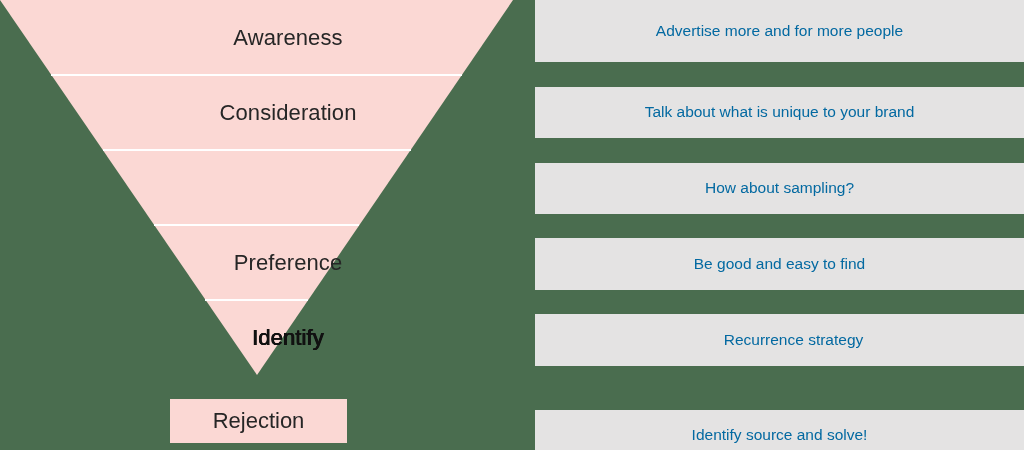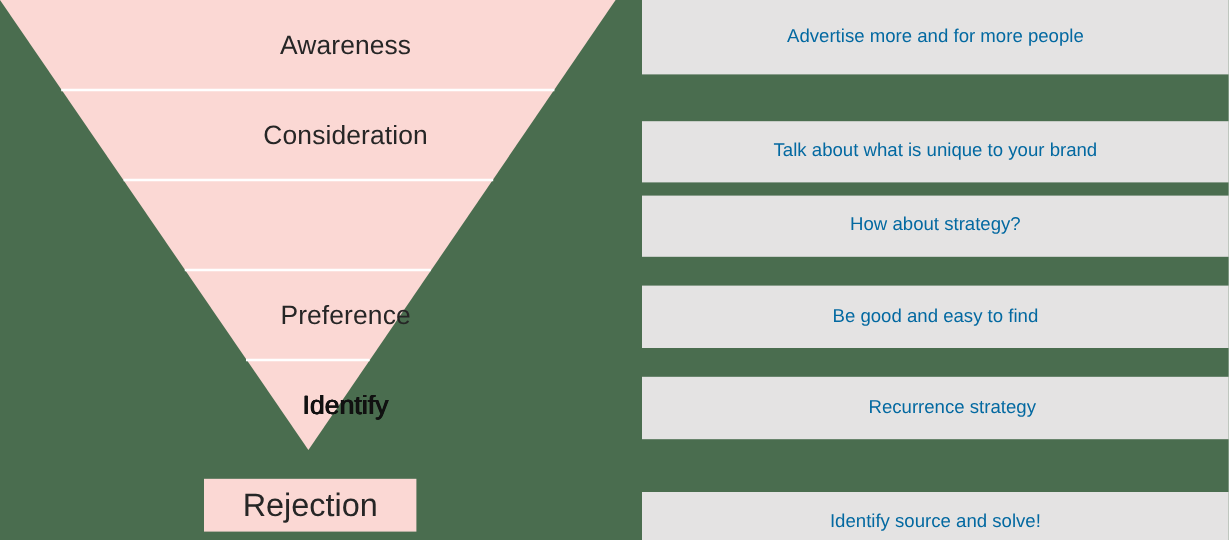--- a/index.html
+++ b/index.html
@@ -46,21 +46,21 @@
     position:absolute;
     left:170px; top:399px;
     width:177px; height:44px;
     background:#fbd8d4;
     display:flex;
     align-items:center;
     justify-content:center;
   }
   #rejection-box .box-text {
     color:#262626;
-    font-size:27px;
+    font-size:22px;
     line-height:1;
     white-space:nowrap;
   }
 
   
   #actions {
     position:absolute;
     left:535px; top:0;
     width:489px; height:450px;
   }
@@ -109,26 +109,26 @@
   <div id="rejection-box">
     <span class="box-text">Rejection</span>
   </div>
 
   <div id="actions">
 
     <div class="action-box" style="top:0px;   height:62px;">
       <span class="box-text">Advertise more and for more people</span>
     </div>
 
-    <div class="action-box" style="top:101px;  height:51px;">
+    <div class="action-box" style="top:87px;  height:51px;">
       <span class="box-text">Talk about what is unique to your brand</span>
     </div>
 
     <div class="action-box" style="top:163px; height:51px;">
-      <span class="box-text">How about strategy?</span>
+      <span class="box-text">How about sampling?</span>
     </div>
 
     <div class="action-box" style="top:238px; height:52px;">
       <span class="box-text">Be good and easy to find</span>
     </div>
 
     <div class="action-box" style="top:314px; height:52px;padding-left:28px;">
       <span class="box-text">Recurrence strategy</span>
     </div>
 

